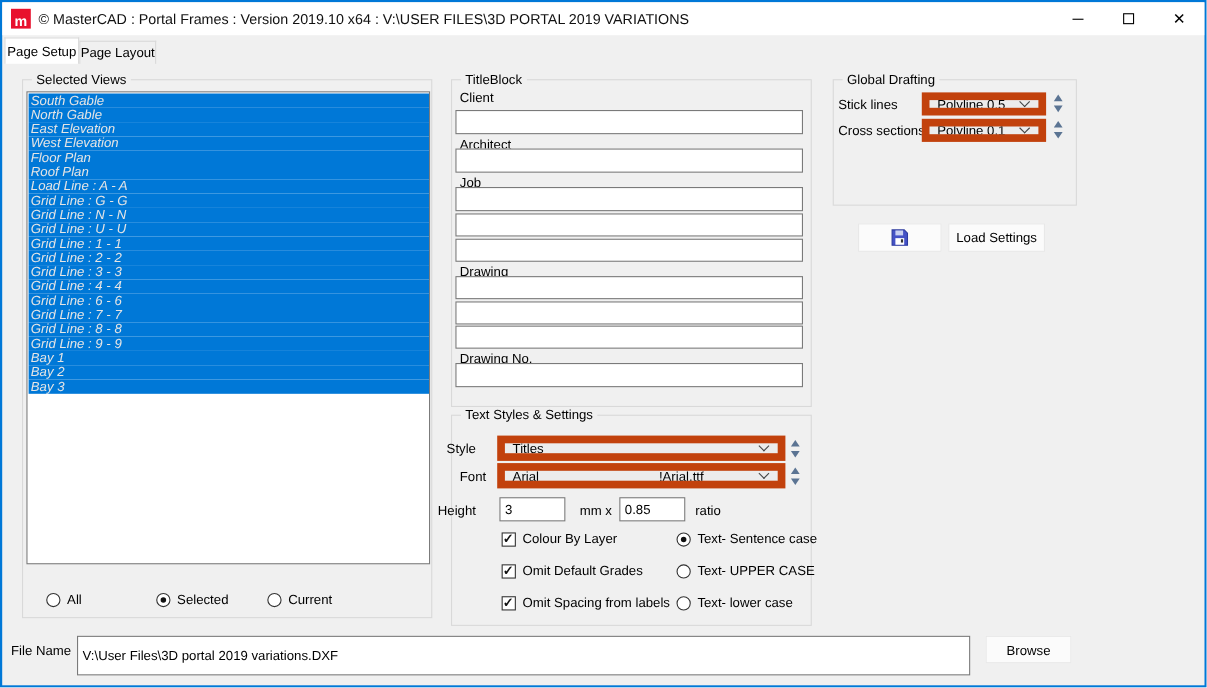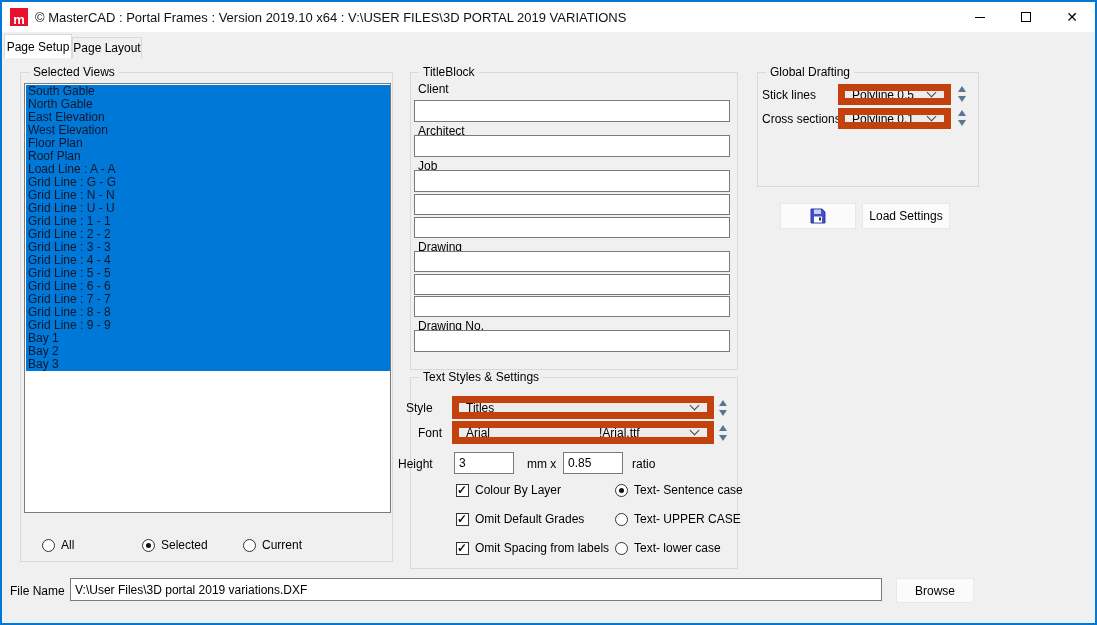--- a/index.html
+++ b/index.html
@@ -58,21 +58,21 @@
   
   .listbox {
     position:absolute; left:22px; top:81px; width:367px; height:430px;
     background:#fff; border:1px solid #7b7b7b; overflow:hidden;
     padding:1px 0 0 1px;
   }
   .list-item {
     height:13px; line-height:13px; font-size:12px;
     padding-left:2px; white-space:nowrap;
   }
-  .listbox.all-selected .list-item { background:#0078d7; color:#0f172a; }
+  .listbox.all-selected .list-item { background:#0078d7; color:#e5e5e5;font-style:italic; }
   
   .lbl { position:absolute; white-space:nowrap; }
   .textbox {
     position:absolute; background:#fff; border:1px solid #7a7a7a;
     font: 12px "Liberation Sans", sans-serif; padding:0 4px; outline:none;
   }
   .dropdown {
     position:absolute; background:#ececec; border:7px solid #c2410c;
     display:flex; align-items:center; padding:0 7px; overflow:hidden;
   }
@@ -154,21 +154,20 @@
       <div class="list-item">Floor Plan</div>
       <div class="list-item">Roof Plan</div>
       <div class="list-item">Load Line : A - A</div>
       <div class="list-item">Grid Line : G - G</div>
       <div class="list-item">Grid Line : N - N</div>
       <div class="list-item">Grid Line : U - U</div>
       <div class="list-item">Grid Line : 1 - 1</div>
       <div class="list-item">Grid Line : 2 - 2</div>
       <div class="list-item">Grid Line : 3 - 3</div>
       <div class="list-item">Grid Line : 4 - 4</div>
-      <div class="list-item">Grid Line : 5 - 5</div>
       <div class="list-item">Grid Line : 6 - 6</div>
       <div class="list-item">Grid Line : 7 - 7</div>
       <div class="list-item">Grid Line : 8 - 8</div>
       <div class="list-item">Grid Line : 9 - 9</div>
       <div class="list-item">Bay 1</div>
       <div class="list-item">Bay 2</div>
       <div class="list-item">Bay 3</div>
     </div>
 
   <div class="opt" style="left:40px; top:536px;">
@@ -284,18 +283,18 @@
       <rect x="4" y="1.5" width="7" height="4.5" fill="#c8d0f0"></rect>
       <rect x="4" y="8.5" width="8" height="6" fill="#ffffff"></rect>
       <rect x="9" y="9.5" width="2" height="3" fill="#333333"></rect>
     </svg>
   </div>
   <div class="btn" style="left:860px; top:201px; width:88px; height:26px;">
     <span>Load Settings</span>
   </div>
 
   <span class="lbl" style="left:8px; top:582px;">File Name</span>
-  <input class="textbox" style="left: 68px; top: 576px; width: 812px; height: 23px;" value="V:\User Files\3D portal 2019 variations.DXF">
+  <input class="textbox" style="left: 68px; top: 576px; width: 812px; height: 36px;" value="V:\User Files\3D portal 2019 variations.DXF">
   <div class="btn" style="left:894px; top:576px; width:78px; height:25px;">
     <span>Browse</span>
   </div>
 
 </div>
 
 </body></html>

